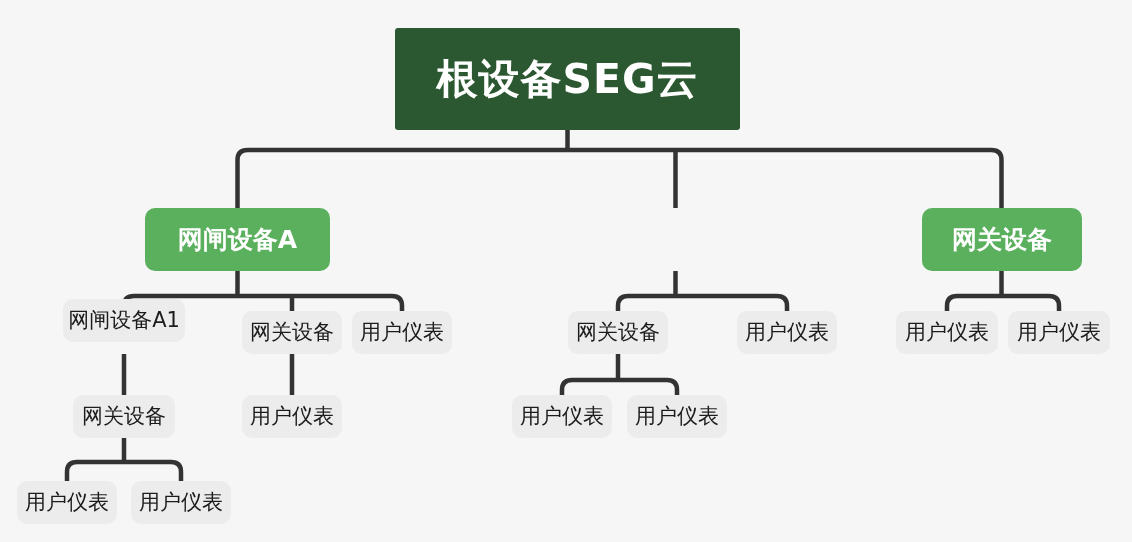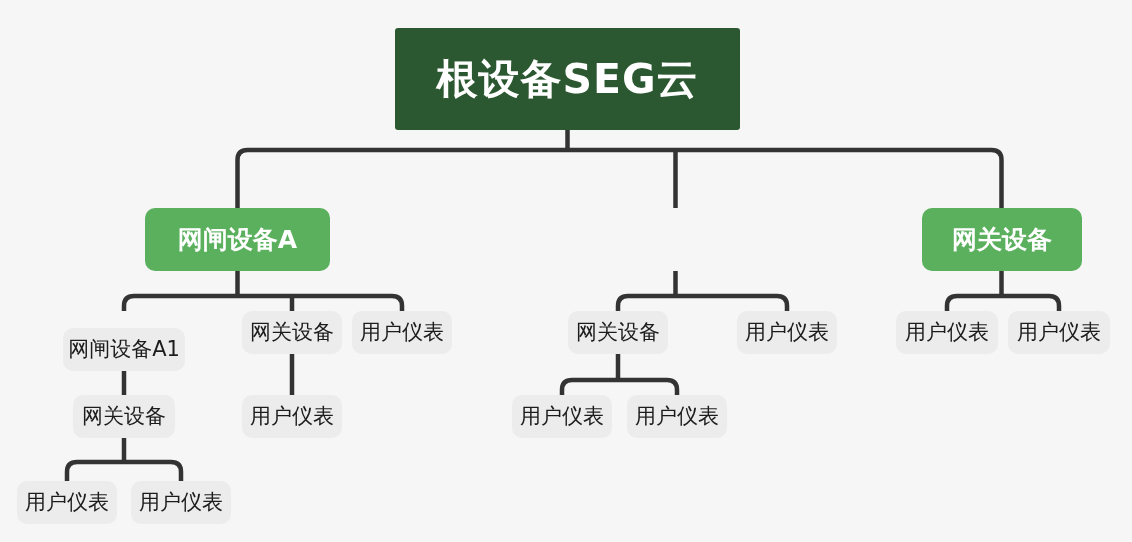--- a/index.html
+++ b/index.html
@@ -89,21 +89,21 @@
 
     <path class="edge" d="M1001.5 271 V298"></path>
     <path class="edge" d="M947 311 V306 Q947 296 957 296 H1049 Q1059 296 1059 306 V311"></path>
   </svg>
 
   <div class="node root" style="left:395px;top:28px;width:345px;height:102px">根设备SEG云</div>
 
   <div class="node branch" style="left:145px;top:208px;width:185px;height:63px">网闸设备A</div>
   <div class="node branch" style="left:922px;top:208px;width:160px;height:63px">网关设备</div>
 
-  <div class="node leaf" style="left:63px;top:328px;width:122px;height:43px">网闸设备A1</div>
+  <div class="node leaf" style="left:63px;top:299px;width:122px;height:43px">网闸设备A1</div>
   <div class="node leaf" style="left:242px;top:311px;width:100px;height:43px">网关设备</div>
   <div class="node leaf" style="left:352px;top:311px;width:100px;height:43px">用户仪表</div>
 
   <div class="node leaf" style="left:568px;top:311px;width:100px;height:43px">网关设备</div>
   <div class="node leaf" style="left:737px;top:311px;width:100px;height:43px">用户仪表</div>
 
   <div class="node leaf" style="left:896px;top:311px;width:102px;height:43px">用户仪表</div>
   <div class="node leaf" style="left:1008px;top:311px;width:102px;height:43px">用户仪表</div>
 
   <div class="node leaf" style="left:73px;top:395px;width:102px;height:43px">网关设备</div>

